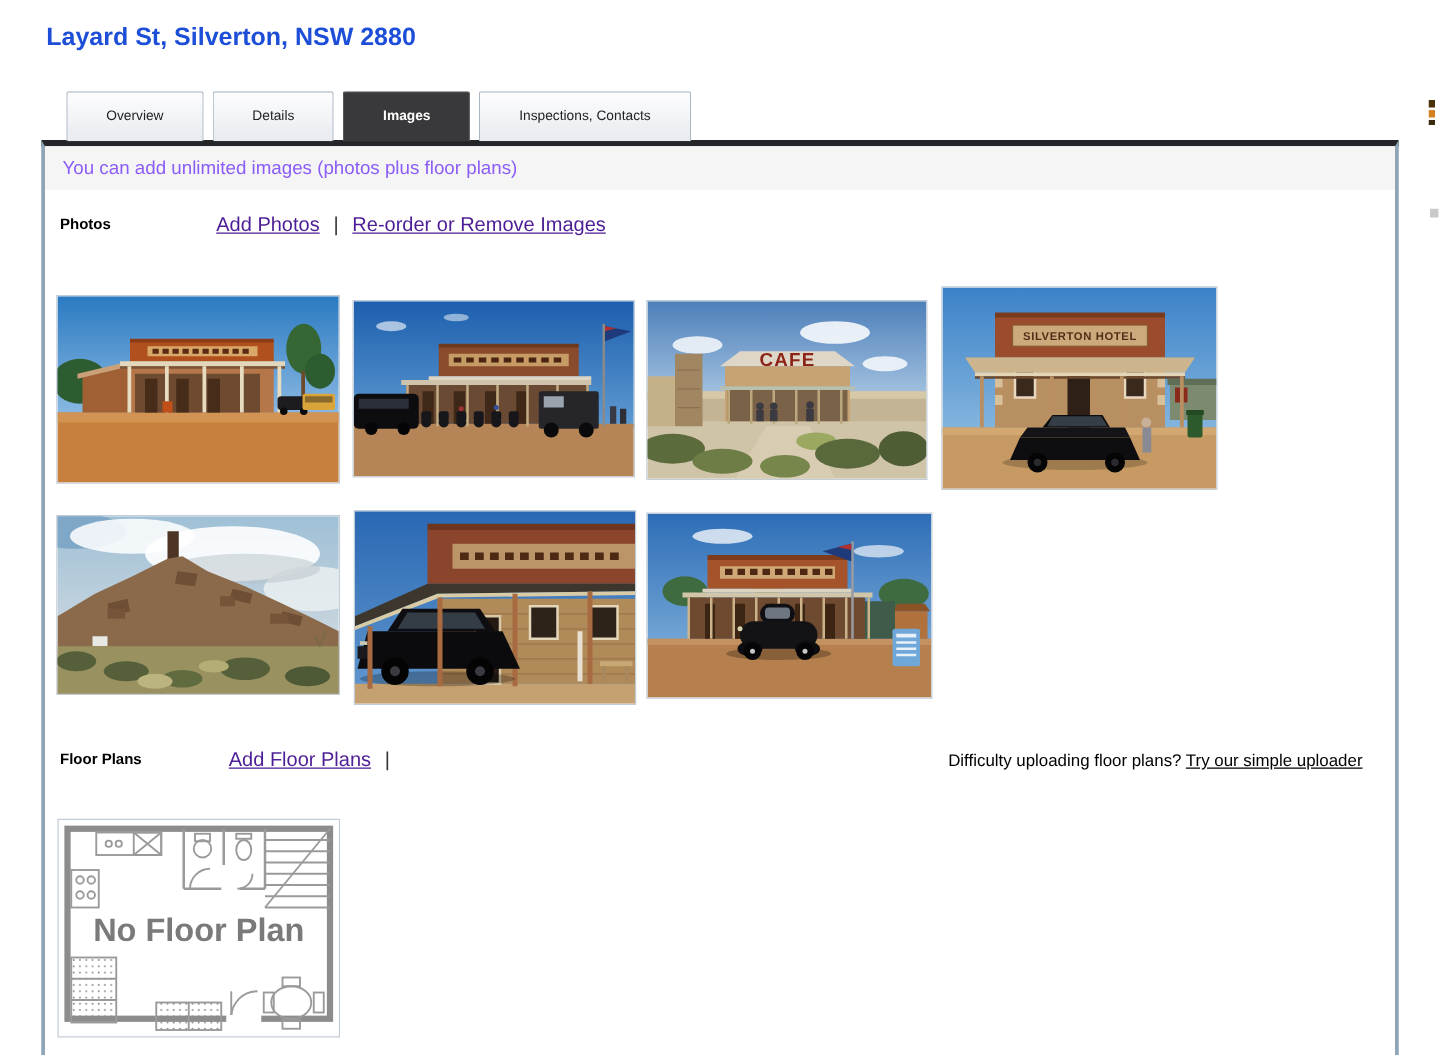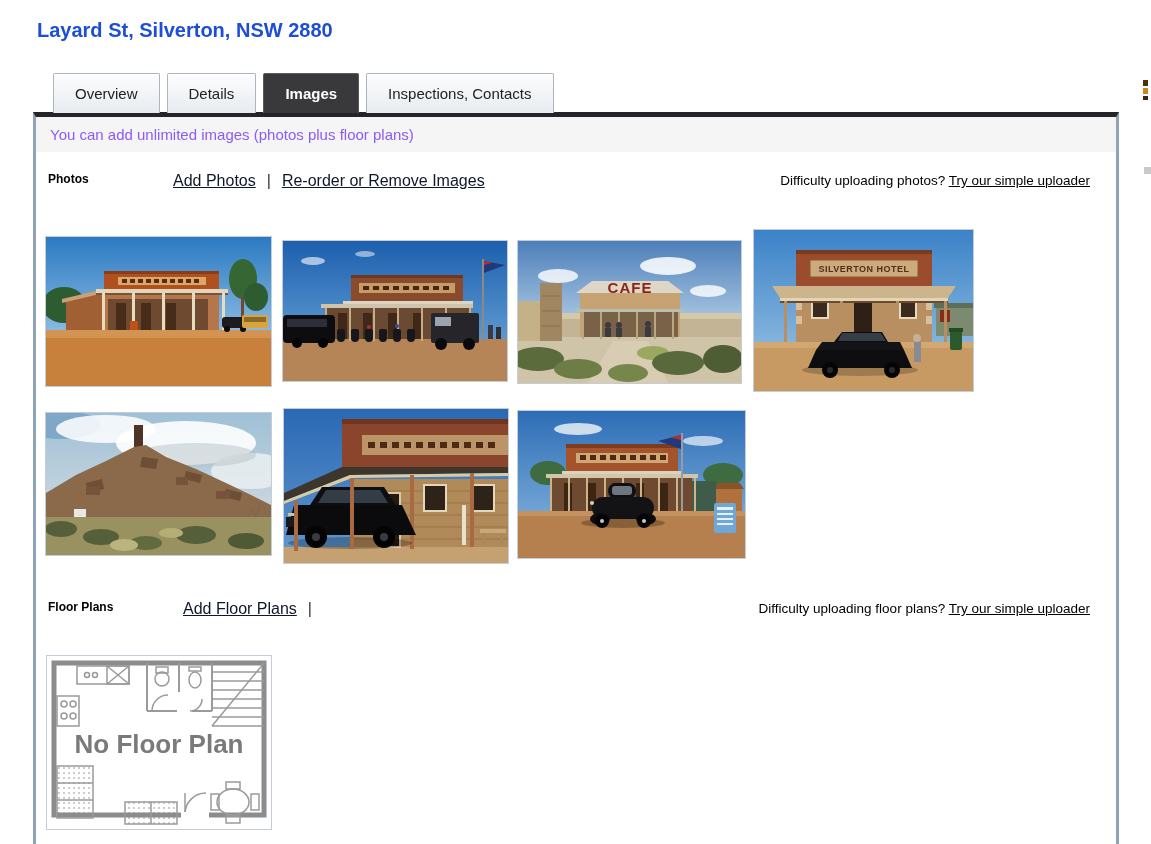--- a/index.html
+++ b/index.html
@@ -1,31 +1,31 @@
 <!DOCTYPE html>
 <html style="--active-tab-bg: #39393b; --panel-border: #8fa5b6; --panel-top-border: #232528; --notice-bg: #f5f5f6; --tab-border: #a9b6c2;"><head>
 <meta charset="utf-8">
 <style>
   html,body{margin:0;padding:0;background:#fff;}
   body{font-family:"Liberation Sans",sans-serif;}
   .page{position:relative;width:1151px;height:844px;background:#fff;overflow:hidden;}
   .title{position:absolute;left:37px;top:6px;font-size:20px;font-weight:bold;color:#1d4ed8;}
   .tabs{position:absolute;left:53px;top:73px;display:flex;z-index:2;}
-  .tab{height:39px;line-height:39px;padding:0 21px;margin-right:7px;font-size:15px;color:#222;
+  .tab{height:39px;line-height:39px;padding:0 31px;margin-right:7px;font-size:11px;color:#222;
        background:linear-gradient(#fdfdfe,#e7ebef);border:1px solid var(--tab-border,#a9b6c2);
        border-bottom:none;border-radius:2px 2px 0 0;box-shadow:inset 0 1px 0 #fff;cursor:pointer;white-space:nowrap;}
   .tab.active{background:var(--active-tab-bg,#39393b);color:#fff;font-weight:bold;border-color:#5a5d60;box-shadow:none;}
   .panel{position:absolute;left:33px;top:112px;width:1086px;height:732px;box-sizing:border-box;
          border-top:5px solid var(--panel-top-border,#232528);
          border-left:3px solid var(--panel-border,#8fa5b6);
          border-right:3px solid var(--panel-border,#8fa5b6);background:#fff;z-index:1;}
   .notice{background:var(--notice-bg,#f5f5f6);font-size:15px;color:#8b5cf6;padding:9px 14px;}
   .sec-heading{position:absolute;font-size:12px;font-weight:bold;color:#000;z-index:3;}
   .links-row{position:absolute;display:flex;gap:11px;font-size:16px;z-index:3;align-items:baseline;}
-  .links-row a{color:#0f172a;text-decoration:underline;cursor:pointer;}
+  .links-row a{color:#4c1d95;text-decoration:underline;cursor:pointer;}
   .sep{color:#333;}
   .help{position:absolute;right:61px;font-size:13.5px;color:#000;z-index:3;white-space:nowrap;}
   .help a{color:#000;text-decoration:underline;cursor:pointer;}
   .thumb{position:absolute;border:1px solid #c3cdd8;background:#fff;z-index:3;cursor:pointer;}
   .thumb svg{display:block;}
   .edge-glyph{position:absolute;left:1143px;top:80px;width:8px;height:22px;z-index:4;}
   .edge-glyph .b1{width:5px;height:6px;background:#4a3208;}
   .edge-glyph .b2{width:5px;height:6px;background:#d2821e;margin-top:2px;}
   .edge-glyph .b3{width:5px;height:4px;background:#3a2a10;margin-top:2px;}
   .edge-dot{position:absolute;left:1144px;top:167px;width:7px;height:7px;background:#c9c9c9;z-index:4;}
@@ -46,24 +46,20 @@
 
   <div class="panel">
     <div class="notice">You can add unlimited images (photos plus floor plans)</div>
   </div>
 
   <div class="sec-heading" style="left:48px;top:172px;">Photos</div>
   <div class="links-row" style="left:173px;top:172px;">
     <a>Add Photos</a>
     <span class="sep">|</span>
     <a>Re-order or Remove Images</a>
-  </div>
-  <div class="help" style="top:173px;">
-    <span>Difficulty uploading photos?</span>
-    <a>Try our simple uploader</a>
   </div>
 
   <div class="thumb" style="left:45px;top:236px;width:225px;height:149px;" aria-label="Silverton Hotel street view with trees and red dirt">
     <svg width="100%" height="100%" viewBox="0 0 225 149" preserveAspectRatio="none">
       <defs>
           <linearGradient id="sky1" x1="0" y1="0" x2="0" y2="1">
         <stop offset="0" stop-color="#2b7ac2"></stop>
             <stop offset="1" stop-color="#8ab9e2"></stop>
           </linearGradient>
         </defs>

